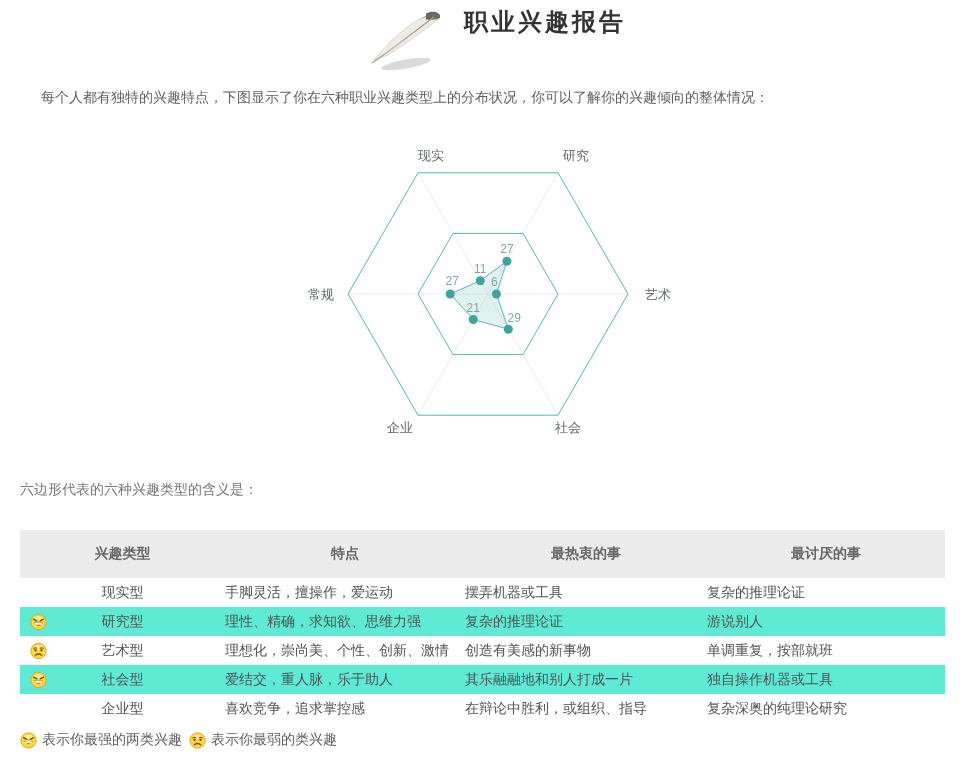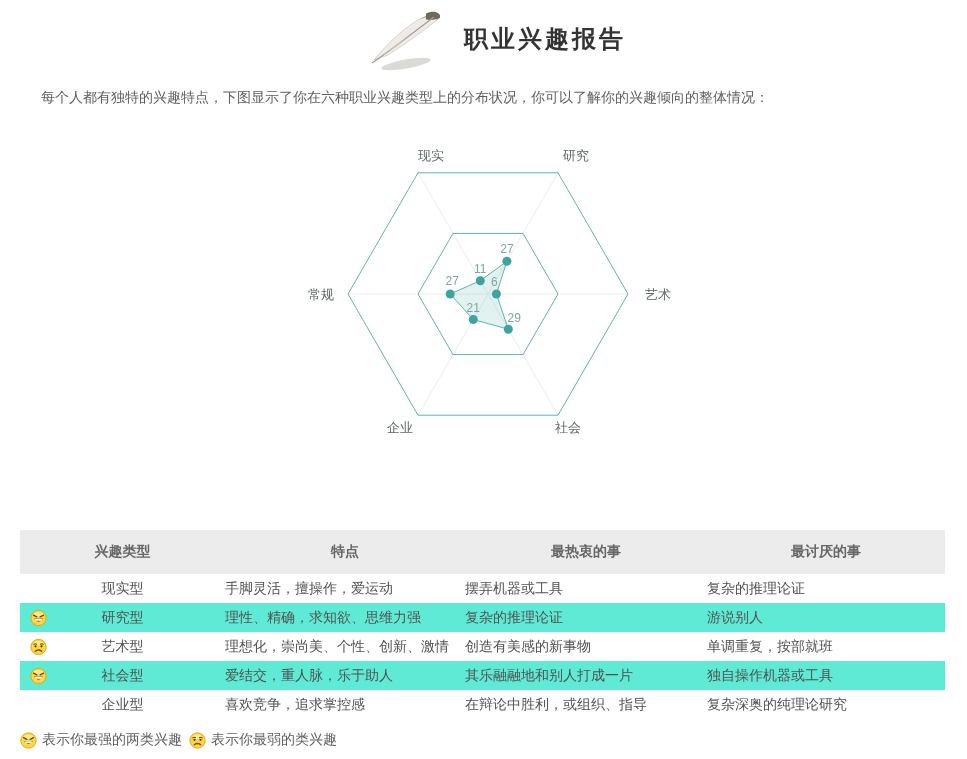--- a/index.html
+++ b/index.html
@@ -1,32 +1,32 @@
 <!DOCTYPE html>
 <html><head>
 <meta charset="utf-8">
 <style>
   html,body{margin:0;padding:0;background:#fff;}
   .page{
     position:relative;width:967px;height:759px;background:#ffffff;overflow:hidden;
     font-family:"Liberation Sans","DejaVu Sans",sans-serif;
   }
-  .header{position:absolute;left:360px;top:6px;display:flex;align-items:center;}
+  .header{position:absolute;left:360px;top:6px;display:flex;align-items:flex-start;}
   .feather-wrap{width:92px;height:66px;}
   .page-title{margin-left:12px;font-size:24px;font-weight:bold;color:#333;letter-spacing:3px;}
   .intro{position:absolute;left:41px;top:89px;font-size:14px;color:#5f5f5f;}
   .chart{position:absolute;left:290px;top:140px;width:420px;height:312px;}
   .table-intro{position:absolute;left:20px;top:481px;font-size:14px;color:#777;}
   table.meaning{
     position:absolute;left:20px;top:530px;width:925px;border-collapse:collapse;table-layout:fixed;
     font-size:14px;color:#525252;
   }
   table.meaning th{
-    height:44px;background:#ececec;font-weight:bold;color:#666;text-align:center;
-    font-size:14px;padding:0;
+    height:28px;background:#ececec;font-weight:bold;color:#666;text-align:center;
+    font-size:14px;padding:10px;
   }
   table.meaning td{height:29px;padding:0;}
   tr.striped{background:#5eead4;}
   td.type-cell{text-align:center;padding-right:28px;position:relative;}
   td.plain-cell{padding-left:11px;text-align:left;margin-top:28px;}
   .row-emoji{position:absolute;left:10px;top:50%;transform:translateY(-50%);width:17px;height:17px;}
   .legend{position:absolute;left:20px;top:731px;display:flex;align-items:flex-end;font-size:14px;color:#5e5e5e;}
   .legend .emoji{width:17px;height:17px;margin-right:5px;display:inline-block;}
   .legend .seg{display:flex;align-items:center;margin-right:7px;}
 </style>
@@ -76,20 +76,21 @@
         <text x="162.2" y="145.0" font-size="12" fill="#79a8a4" text-anchor="middle">27</text>
         <text x="141.0" y="19.8" font-size="13" fill="#5d6666" text-anchor="middle">现实</text>
         <text x="286.0" y="19.8" font-size="13" fill="#5d6666" text-anchor="middle">研究</text>
         <text x="355.0" y="159.0" font-size="13" fill="#5d6666" text-anchor="start">艺术</text>
         <text x="278.0" y="292.2" font-size="13" fill="#5d6666" text-anchor="middle">社会</text>
         <text x="110.0" y="292.2" font-size="13" fill="#5d6666" text-anchor="middle">企业</text>
         <text x="44.0" y="159.0" font-size="13" fill="#5d6666" text-anchor="end">常规</text>
       </svg>
   </div>
 
+  <div class="table-intro">六边形代表的六种兴趣类型的含义是：</div>
 
   <table class="meaning">
     <colgroup>
       <col style="width:205px">
         <col style="width:240px">
         <col style="width:242px">
         <col style="width:238px">
     </colgroup>
     <thead>
       <tr id="table-head-row">

